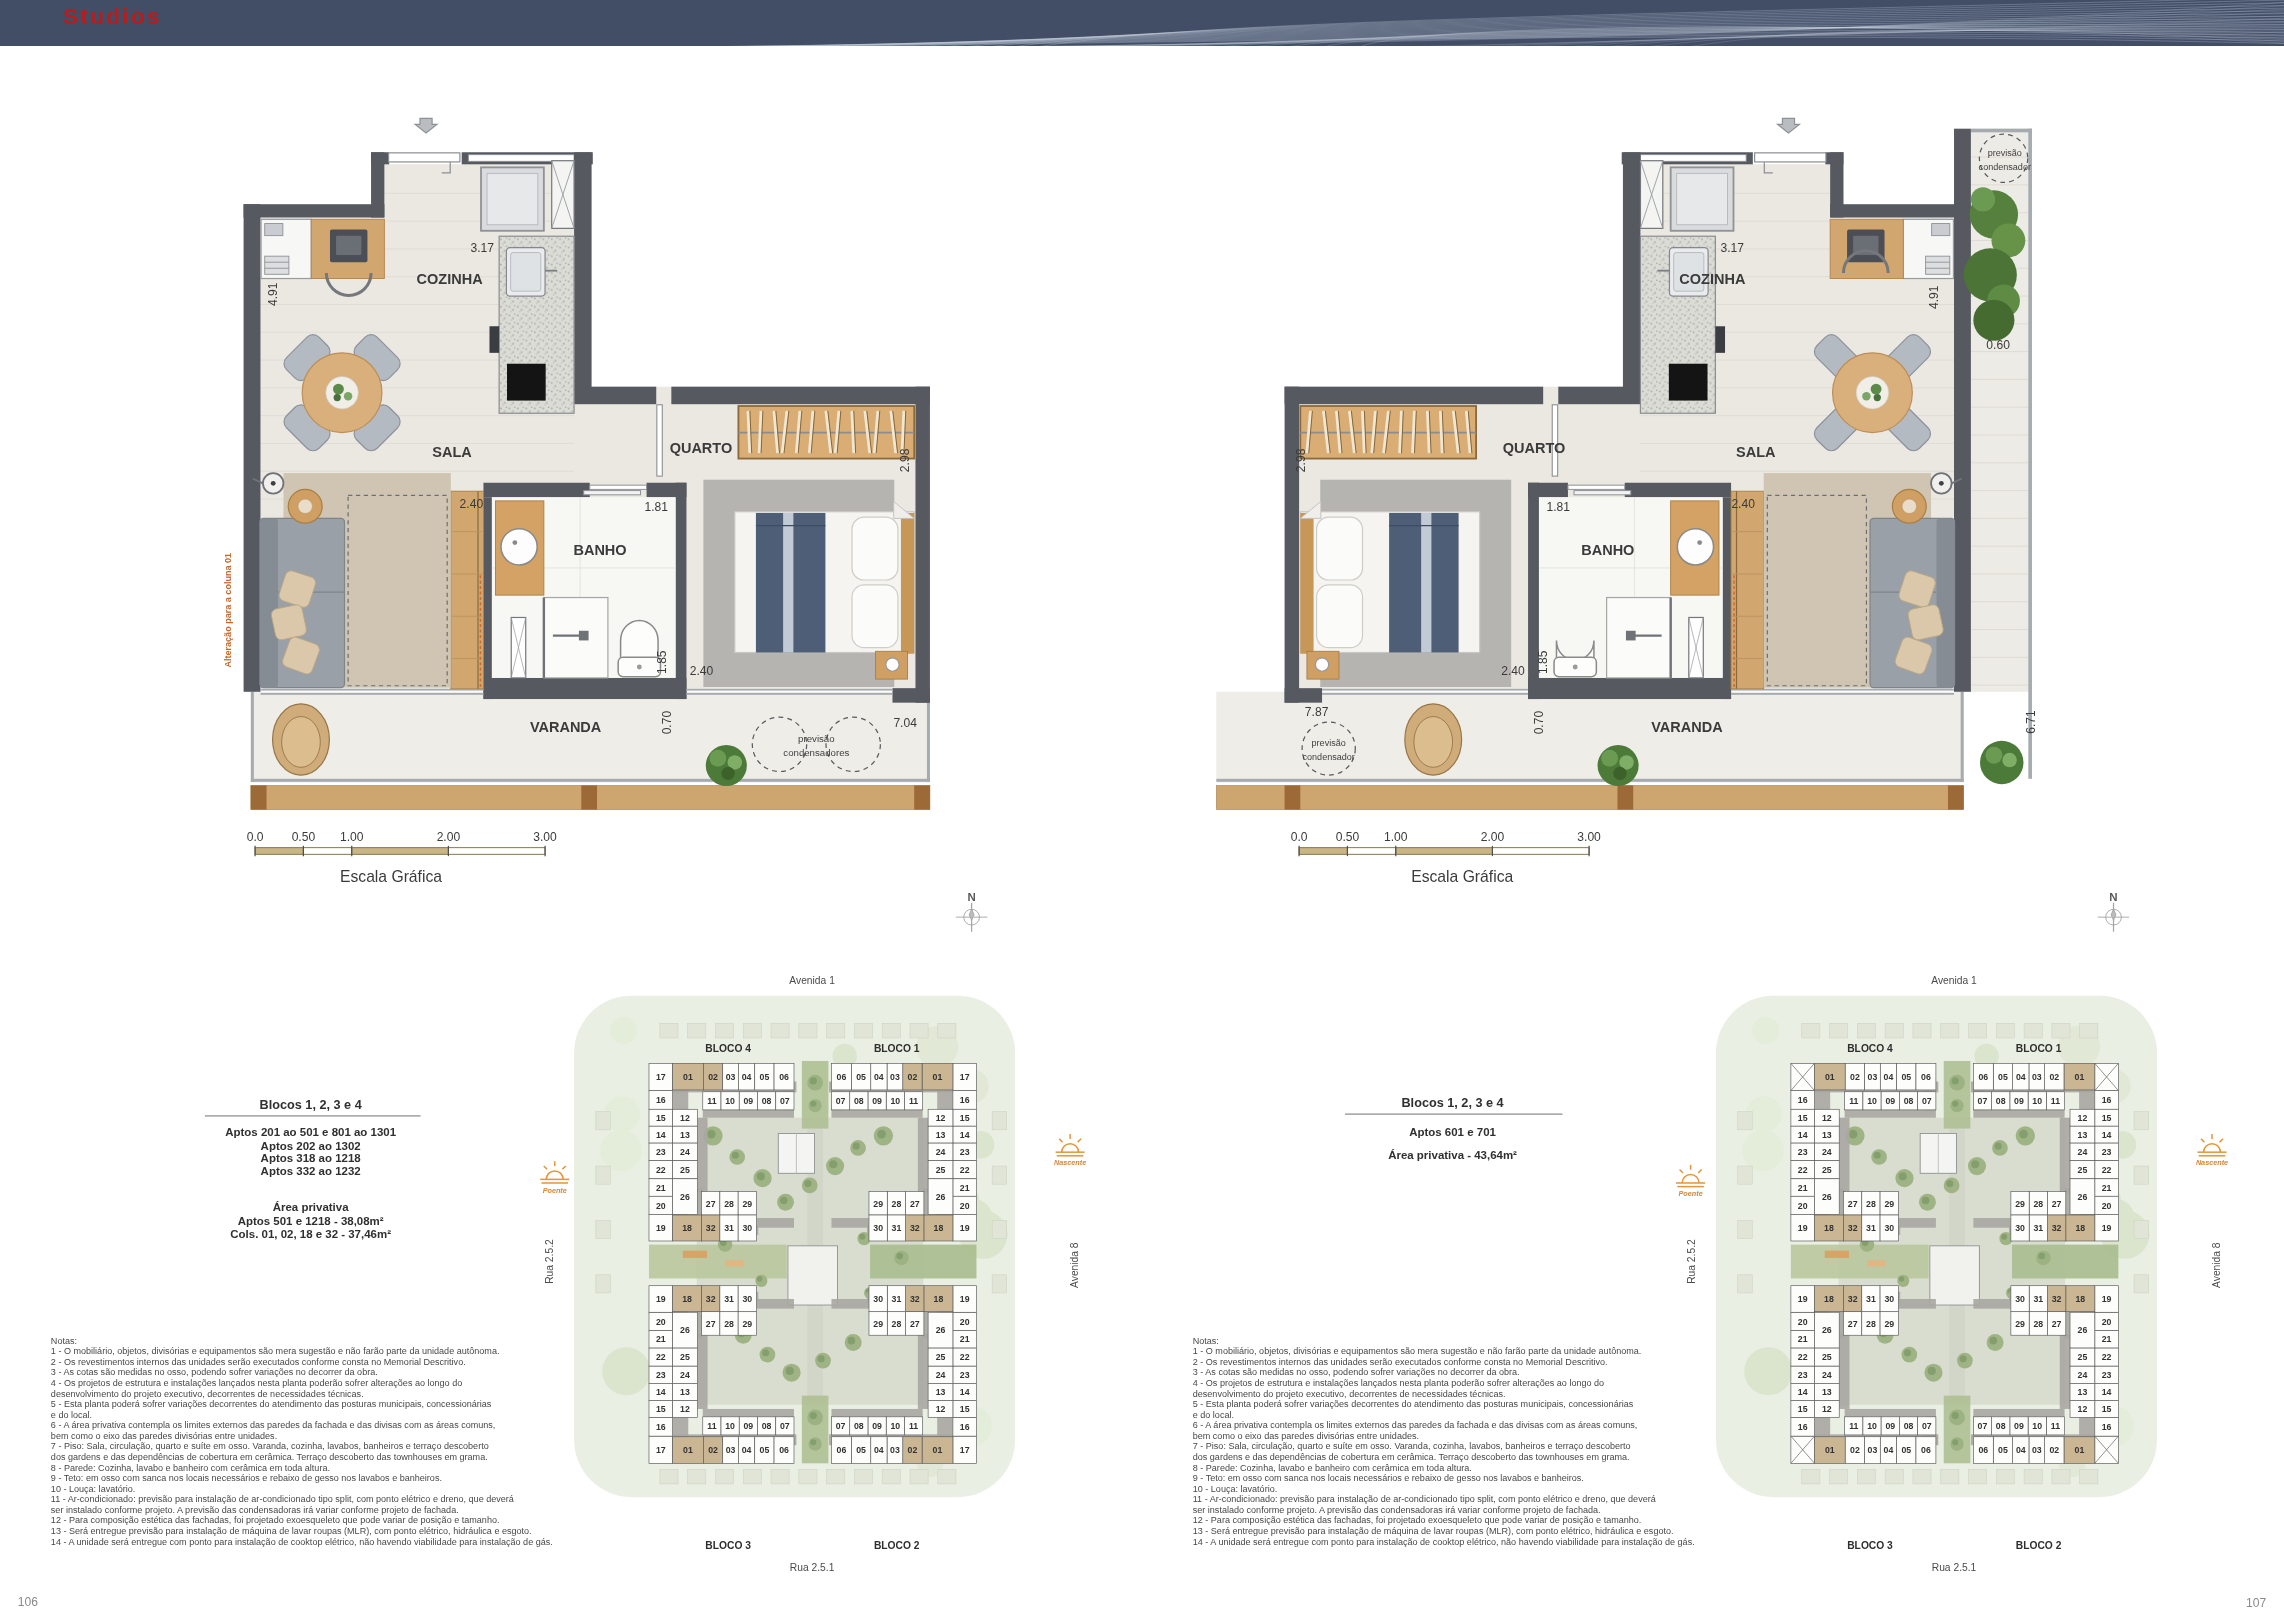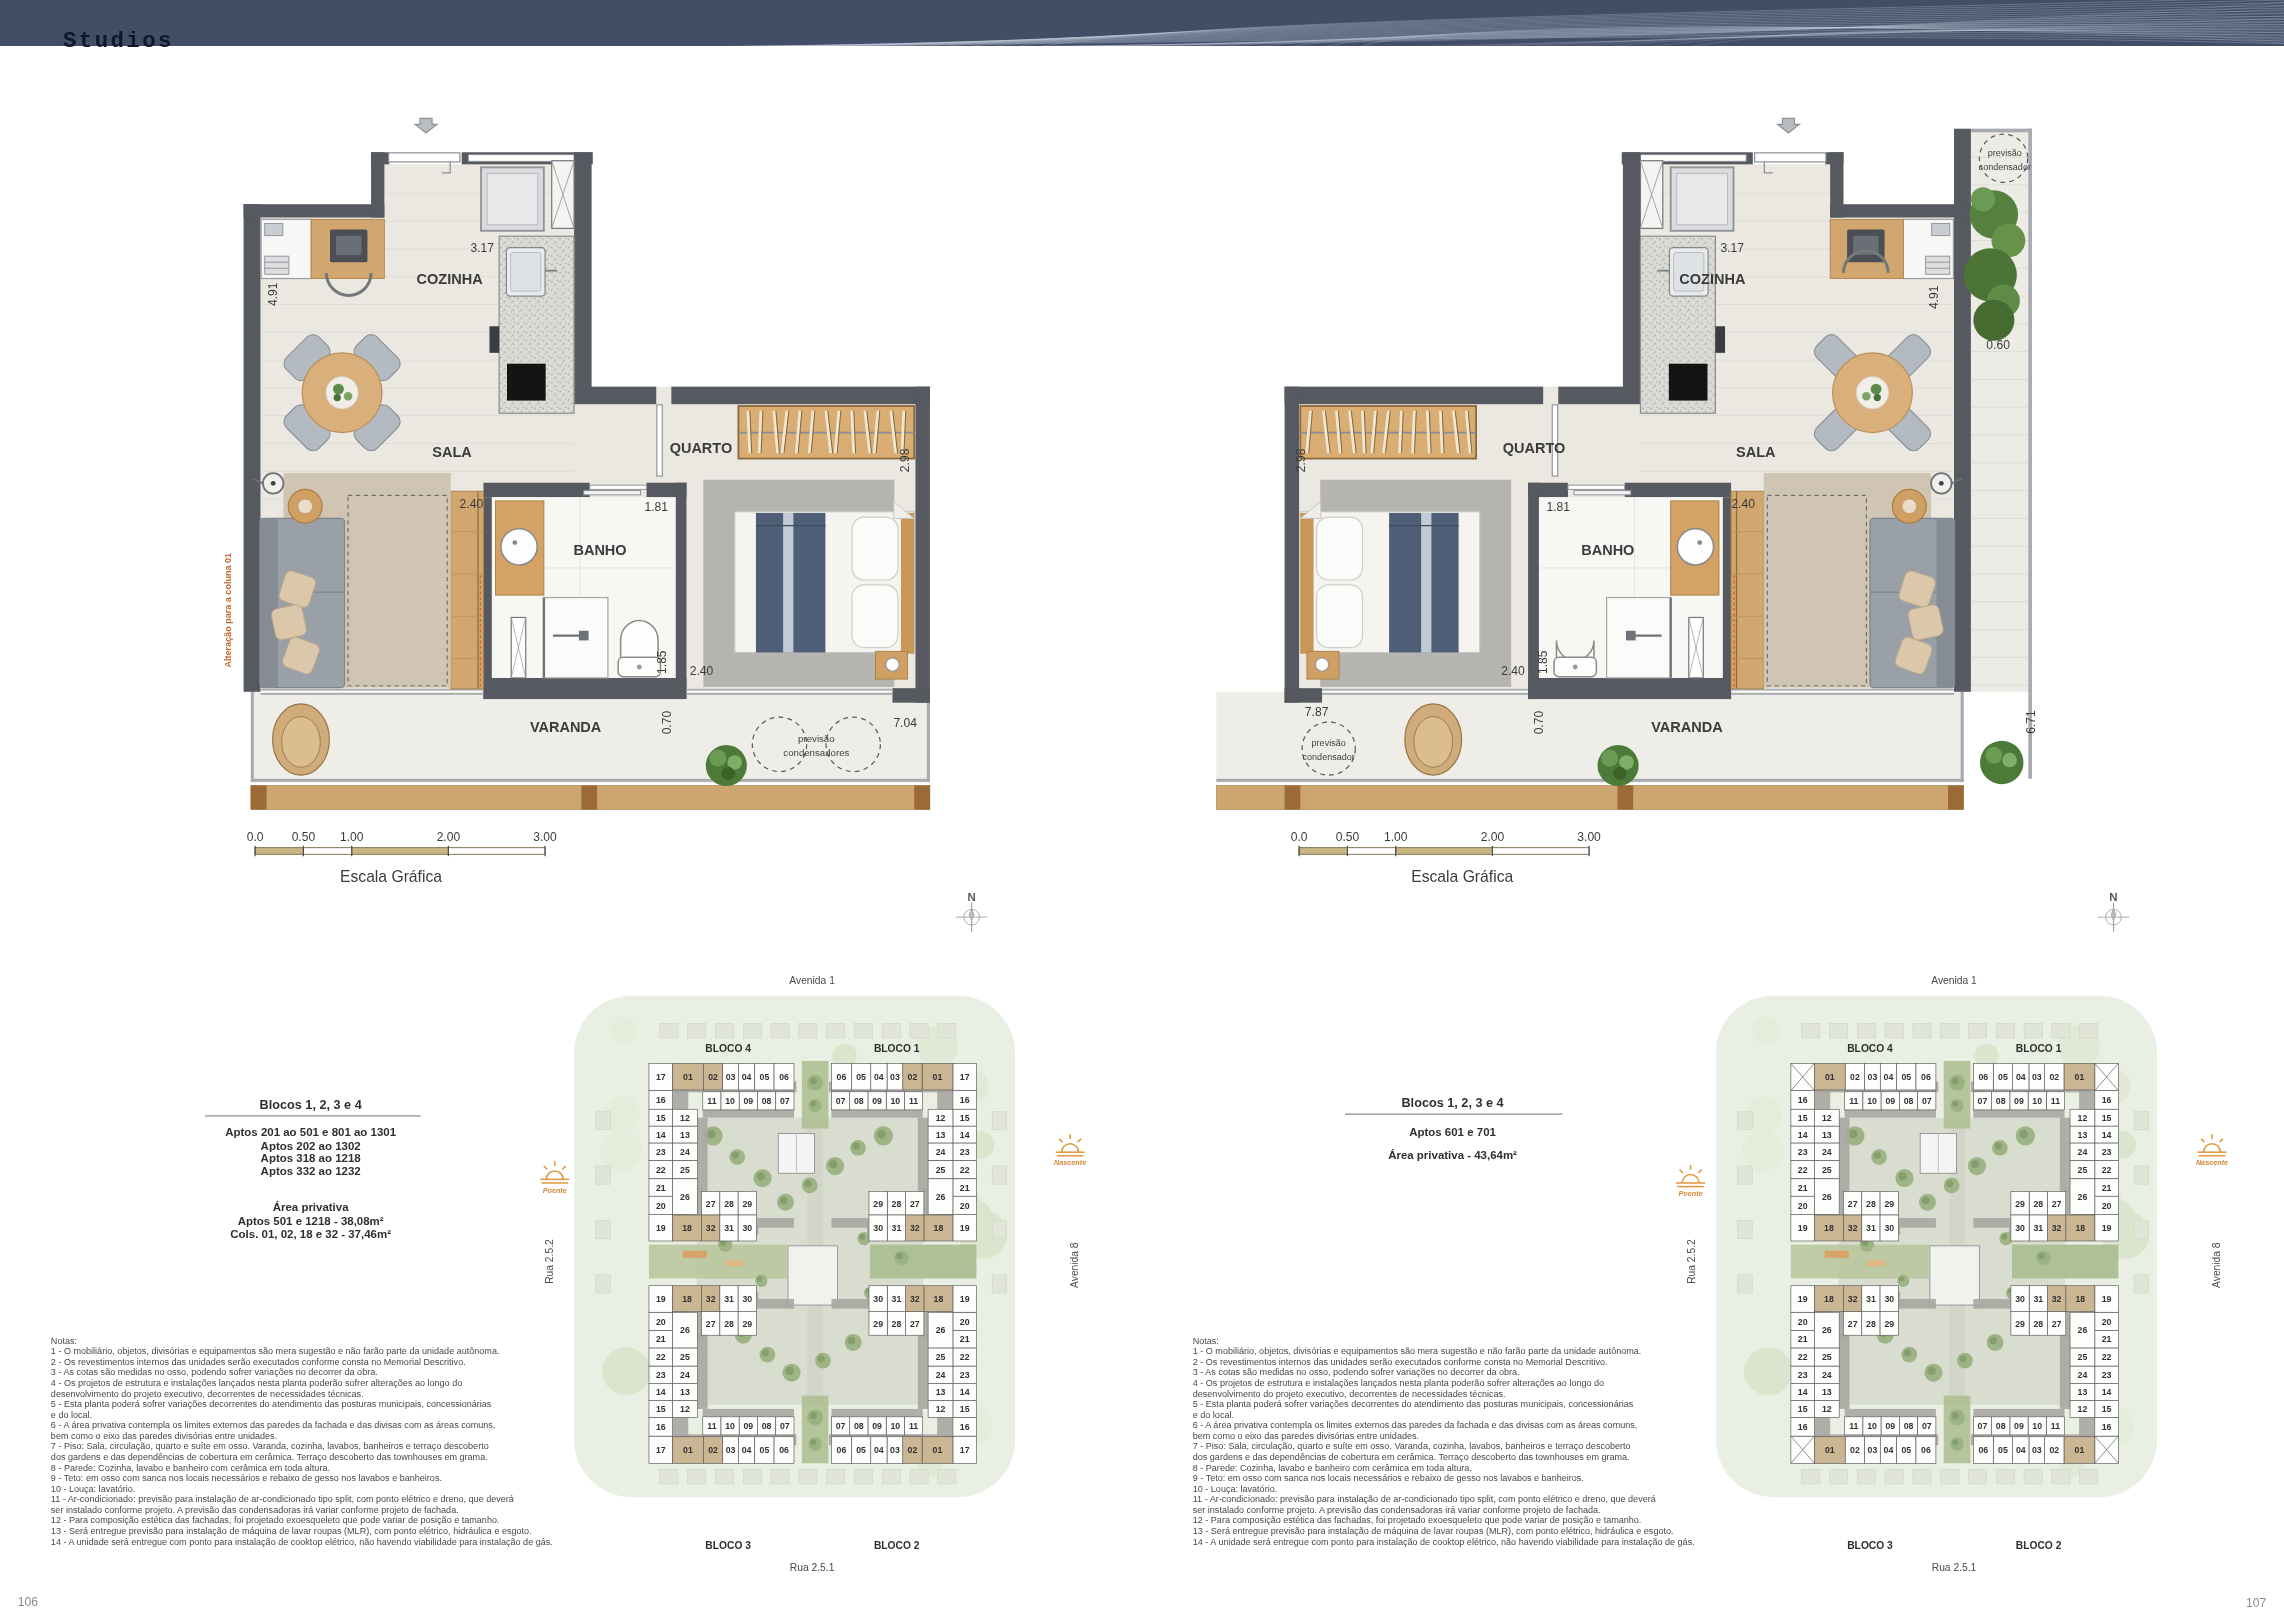--- a/index.html
+++ b/index.html
@@ -43,21 +43,21 @@
 <path d="M 2300 78 Q 3100 58.0 3780 30.0" stroke="rgba(203,212,227,0.25)" stroke-width="1.2" fill="none"></path>
 <path d="M 2370 78 Q 3100 53.5 3780 35.5" stroke="rgba(203,212,227,0.25)" stroke-width="1.2" fill="none"></path>
 <path d="M 2440 78 Q 3100 49.0 3780 41.0" stroke="rgba(203,212,227,0.25)" stroke-width="1.2" fill="none"></path>
 <path d="M 2510 78 Q 3100 44.5 3780 46.5" stroke="rgba(203,212,227,0.25)" stroke-width="1.2" fill="none"></path>
 <path d="M 2580 78 Q 3100 40.0 3780 52.0" stroke="rgba(203,212,227,0.25)" stroke-width="1.2" fill="none"></path>
 <path d="M 2650 78 Q 3100 35.5 3780 57.5" stroke="rgba(203,212,227,0.25)" stroke-width="1.2" fill="none"></path>
 <path d="M 2720 78 Q 3100 31.0 3780 63.0" stroke="rgba(203,212,227,0.25)" stroke-width="1.2" fill="none"></path>
 <path d="M 2790 78 Q 3100 26.5 3780 68.5" stroke="rgba(203,212,227,0.25)" stroke-width="1.2" fill="none"></path>
 </svg>
 
-<div style="position:absolute;left:63px;top:28px;color:#0f172a;font-size:22.4px;font-weight:bold;letter-spacing:2.4px;font-family:Liberation Mono, monospace;">Studios</div>
+<div style="position:absolute;left:63px;top:4px;color:#b91c1c;font-size:22.4px;font-weight:bold;letter-spacing:2.4px;">Studios</div>
 <svg style="position:absolute;left:0;top:0;" width="2284" height="1618" viewBox="0 0 3780 2678">
 <defs>
         <pattern id="granite" width="14" height="14" patternUnits="userSpaceOnUse">
 <rect width="14" height="14" fill="#dcdcd7"></rect>
           <circle cx="3" cy="4" r="1.6" fill="#aeaeaa"></circle>
           <circle cx="9" cy="9" r="2" fill="#bcbcb6"></circle>
           <circle cx="12" cy="2" r="1.2" fill="#a2a29e"></circle>
           <circle cx="6" cy="12" r="1.4" fill="#c6c6c0"></circle>
         </pattern>
       </defs>

